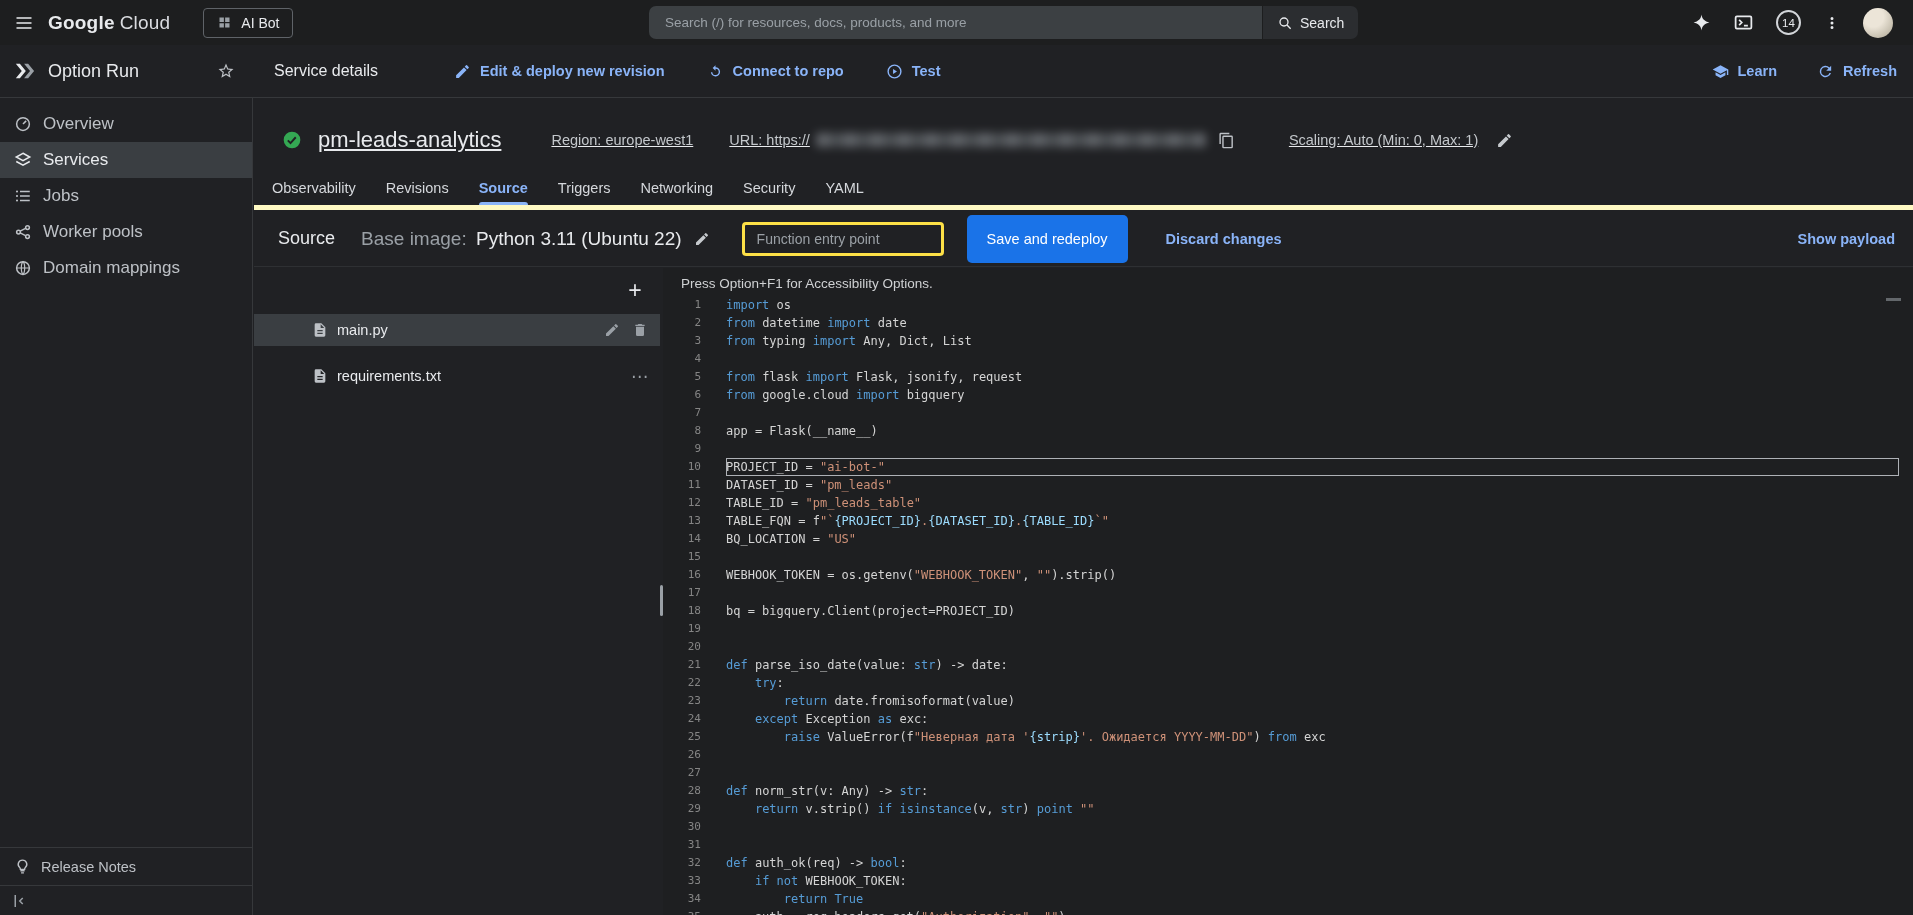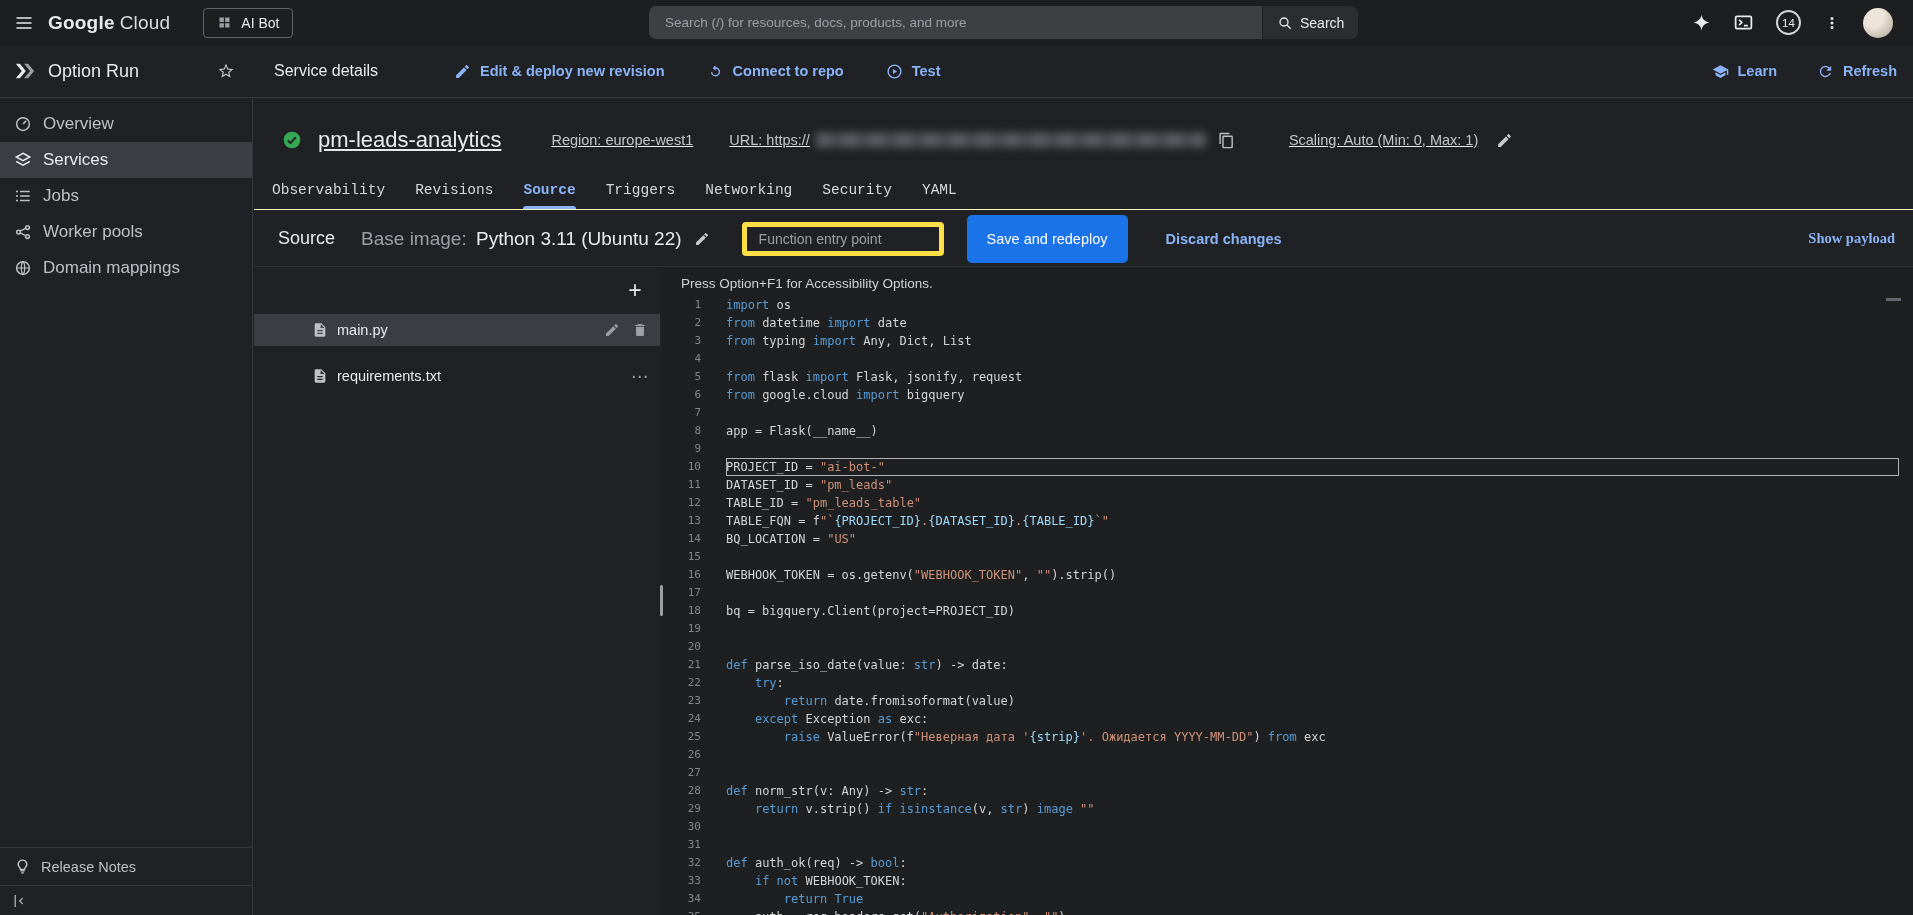--- a/index.html
+++ b/index.html
@@ -69,43 +69,43 @@
   .svc-name { font-size:22px; color:#e8eaed; margin-left:16px; white-space:nowrap; }
   .svc-meta { font-size:14.5px; color:#c3c7cb; white-space:nowrap; }
   .m-region { margin-left:50px; }
   .m-url { margin-left:36px; }
   .url-redacted { display:inline-block; width:390px; height:14px; margin-left:6px; border-radius:2px;
     background:repeating-linear-gradient(90deg,#6b6f74 0 14px,#54585c 14px 27px); filter:blur(5px); opacity:.85; }
   .copy-btn { margin-left:12px; color:#bdc1c6; cursor:pointer; }
   .m-scaling { margin-left:54px; }
   .edit-scaling { margin-left:18px; color:#c6cace; cursor:pointer; }
 
-  .tabs { position:absolute; top:72px; left:0; right:0; height:40px; border-bottom:1px solid #fef9c3;
-    display:flex; gap:30px; padding-left:18px;font-family:Liberation Mono, monospace; }
+  .tabs { position:absolute; top:72px; left:0; right:0; height:40px; border-bottom:5px solid #fef9c3;
+    display:flex; gap:30px; padding-left:18px; }
   .tab { position:relative; display:flex; align-items:center; font-size:14.5px; color:#d5d8dc; cursor:pointer; white-space:nowrap; }
   .tab.active { color:#8ab4f8; font-weight:700; }
   .tab.active::after { content:""; position:absolute; left:0; right:0; bottom:0; height:3px;
     background:#8ab4f8; border-radius:3px 3px 0 0; }
 
   .src-toolbar { position:absolute; top:113px; left:0; right:0; height:56px; border-bottom:1px solid #2e3033;
     display:flex; align-items:center; padding:0 18px 0 24px; }
   .src-title { font-size:18px; color:#e8eaed; }
   .base-image { margin-left:26px; font-size:19px; white-space:nowrap; }
   .base-image .lbl { color:#9aa0a6; }
   .base-image .val { color:#e8eaed; margin-left:4px; }
   .edit-base { margin-left:12px; color:#c6cace; cursor:pointer; }
-  .entry-input { margin-left:32px; width:202px; height:34px; background:transparent; border:5px solid #fde047;
+  .entry-input { margin-left:32px; width:202px; height:34px; background:transparent; border:3px solid #fde047;
     border-radius:4px; color:#e8eaed; font-size:14px; padding:0 12px; font-family:inherit; outline:none; }
   .entry-input::placeholder { color:#9aa0a6; }
   .save-btn { margin-left:23px; height:48px; padding:0 20px; background:#1a73e8; color:#ffffff;
     border:none; border-radius:5px; font-size:14.5px; font-weight:400; font-family:inherit; cursor:pointer; white-space:nowrap;text-align:center; }
   .discard-btn { margin-left:38px; background:none; border:none; color:#8ab4f8; font-size:14.5px;
     font-weight:700; font-family:inherit; cursor:pointer; white-space:nowrap; }
   .show-payload { margin-left:auto; background:none; border:none; color:#8ab4f8; font-size:14.5px;
-    font-weight:700; font-family:Liberation Serif, serif; cursor:pointer; white-space:nowrap; }
+    font-weight:700; font-family:Liberation Sans, sans-serif; cursor:pointer; white-space:nowrap; }
 
   
   .workspace { position:absolute; top:170px; left:0; right:0; bottom:0; display:flex; }
   .file-panel { width:406px; flex:none; position:relative; }
   .add-file { position:absolute; top:10px; right:12px; width:26px; height:26px; color:#e8eaed;
     font-size:23px; line-height:24px; text-align:center; cursor:pointer; }
   .file-list { position:absolute; top:46px; left:0; right:0; }
   .file-row { height:32px; display:flex; align-items:center; padding:0 12px 0 58px; margin-bottom:14px;
     color:#e8eaed; font-size:14.5px; cursor:pointer; }
   .file-row.selected { background:#3a3e42; }
@@ -524,21 +524,21 @@
           <div class="code-line">
             <span class="ln">27</span>
             <span class="lc"></span>
           </div>
           <div class="code-line">
             <span class="ln">28</span>
             <span class="lc"><span class="tk-kw">def</span> norm_str(v: Any) -&gt; <span class="tk-kw">str</span>:</span>
           </div>
           <div class="code-line">
             <span class="ln">29</span>
-            <span class="lc">    <span class="tk-kw">return</span> v.strip() <span class="tk-kw">if</span> <span class="tk-kw">isinstance</span>(v, <span class="tk-kw">str</span>) <span class="tk-kw">image</span> <span class="tk-str">""</span></span>
+            <span class="lc">    <span class="tk-kw">return</span> v.strip() <span class="tk-kw">if</span> <span class="tk-kw">isinstance</span>(v, <span class="tk-kw">str</span>) <span class="tk-kw">point</span> <span class="tk-str">""</span></span>
           </div>
           <div class="code-line">
             <span class="ln">30</span>
             <span class="lc"></span>
           </div>
           <div class="code-line">
             <span class="ln">31</span>
             <span class="lc"></span>
           </div>
           <div class="code-line">

